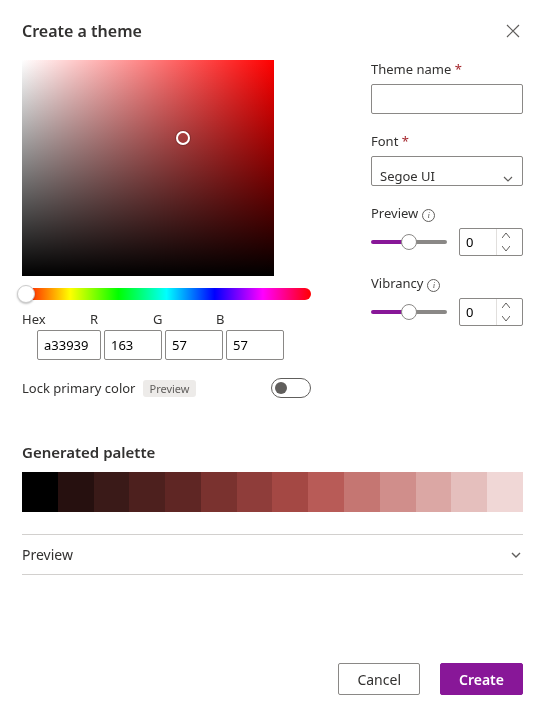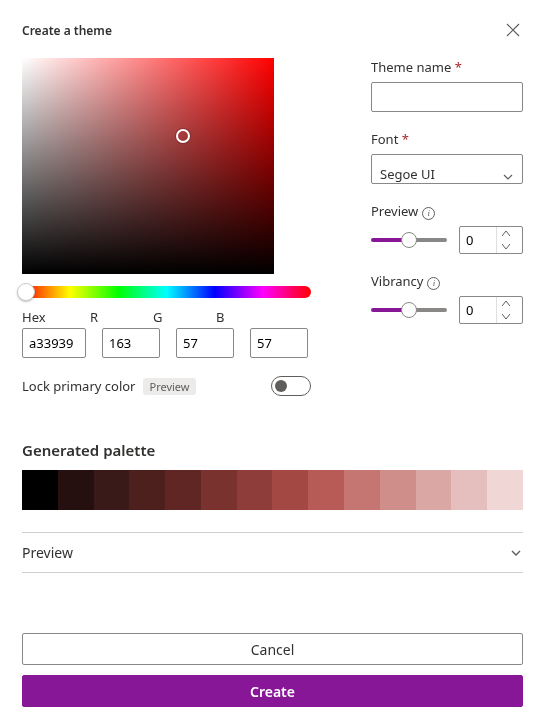--- a/index.html
+++ b/index.html
@@ -1,18 +1,18 @@
 <!DOCTYPE html>
 <html><head>
 <meta charset="utf-8">
 <style>
   * { box-sizing: border-box; font-family: "Segoe UI", system-ui, sans-serif; }
   body { margin: 0; padding: 20px 22px; width: 545px; background: #fff; color: #323130; font-size: 14px; }
   .header { display: flex; justify-content: space-between; align-items: center; margin-bottom: 18px; }
-  .title { font-size: 12px; font-weight: 600; }
+  .title { font-size: 16px; font-weight: 600; }
   .close { width: 20px; height: 20px; display: flex; align-items: center; justify-content: center; cursor: pointer; }
   .main-row { display: flex; gap: 60px; }
   .left-col { width: 289px; }
   .right-col { flex: 1; }
   .sat-val {
     width: 252px; height: 216px; position: relative; cursor: crosshair;
     background:
       linear-gradient(to top, #000, rgba(0,0,0,0)),
       linear-gradient(to right, #fff, #ff0000);
   }
@@ -28,21 +28,21 @@
   .hue-handle {
     position: absolute; left: 4px; top: 50%; transform: translate(-50%,-50%);
     width: 18px; height: 18px; background: #fff; border: 1px solid #ccc; border-radius: 50%;
     box-shadow: 0 1px 2px rgba(0,0,0,0.25);
   }
   .val-labels { display: flex; margin-top: 10px; font-size: 13px; }
   .val-labels > div:nth-child(1){ width:68px; }
   .val-labels > div:nth-child(2){ width:63px; }
   .val-labels > div:nth-child(3){ width:63px; }
   .val-labels > div:nth-child(4){ width:63px; }
-  .val-row { display: flex; gap: 16px; margin-top: 2px; }
+  .val-row { display: flex; gap: 3px; margin-top: 2px; margin-left: 15px; }
   .val-row input {
     height: 30px; padding: 0 6px; border: 1px solid #8a8886; border-radius: 2px; font-size: 13px;
   }
   .val-row input:first-child { width: 64px; }
   .val-row input:not(:first-child) { width: 58px; }
   .lock-row { display: flex; align-items: center; gap: 8px; margin-top: 18px; font-size: 13px; text-align: center;}
   .badge { background: #edebe9; padding: 1px 6px; border-radius: 3px; font-size: 11px; color:#605e5c;}
   .toggle {
     margin-left: auto; width: 40px; height: 20px; border: 1px solid #605e5c; border-radius: 10px; position: relative; cursor: pointer;
   }
@@ -71,21 +71,21 @@
   .spin-btns div { width: 18px; height: 13px; display:flex; align-items:center; justify-content:center; cursor:pointer; color:#605e5c;}
   .info-icon { display:inline-flex; border:1px solid #605e5c; border-radius:50%; width:13px; height:13px; font-size:9px; align-items:center; justify-content:center; margin-left:4px; color:#605e5c; font-style: italic; font-family: serif;}
   .section-title { font-size: 15px; font-weight: 600; margin: 44px 0 10px; }
   .palette { display: flex; height: 40px; }
   .swatch { flex: 1; }
   .preview-row {
     margin-top: 22px; border-top: 1px solid #d2d0ce; border-bottom: 1px solid #d2d0ce;
     padding: 10px 0; display: flex; justify-content: space-between; align-items: center; cursor: pointer;
     font-size: 14px; font-weight: 400;
   }
-  .footer { display: flex; justify-content: flex-end; gap: 10px; margin-top: 60px; flex-direction: column; }
+  .footer { display: flex; justify-content: flex-end; gap: 20px; margin-top: 88px; }
   .btn { height: 32px; padding: 0 18px; border-radius: 2px; font-size: 14px; cursor: pointer; }
   .btn-secondary { background: #fff; border: 1px solid #8a8886; color: #323130; }
   .btn-primary { background: #881798; border: 1px solid #881798; color: #fff; font-weight: 600; }
   svg { display:block; }
 </style>
 </head>
 <body>
 
 <div class="header">
   <div class="title">Create a theme</div>

